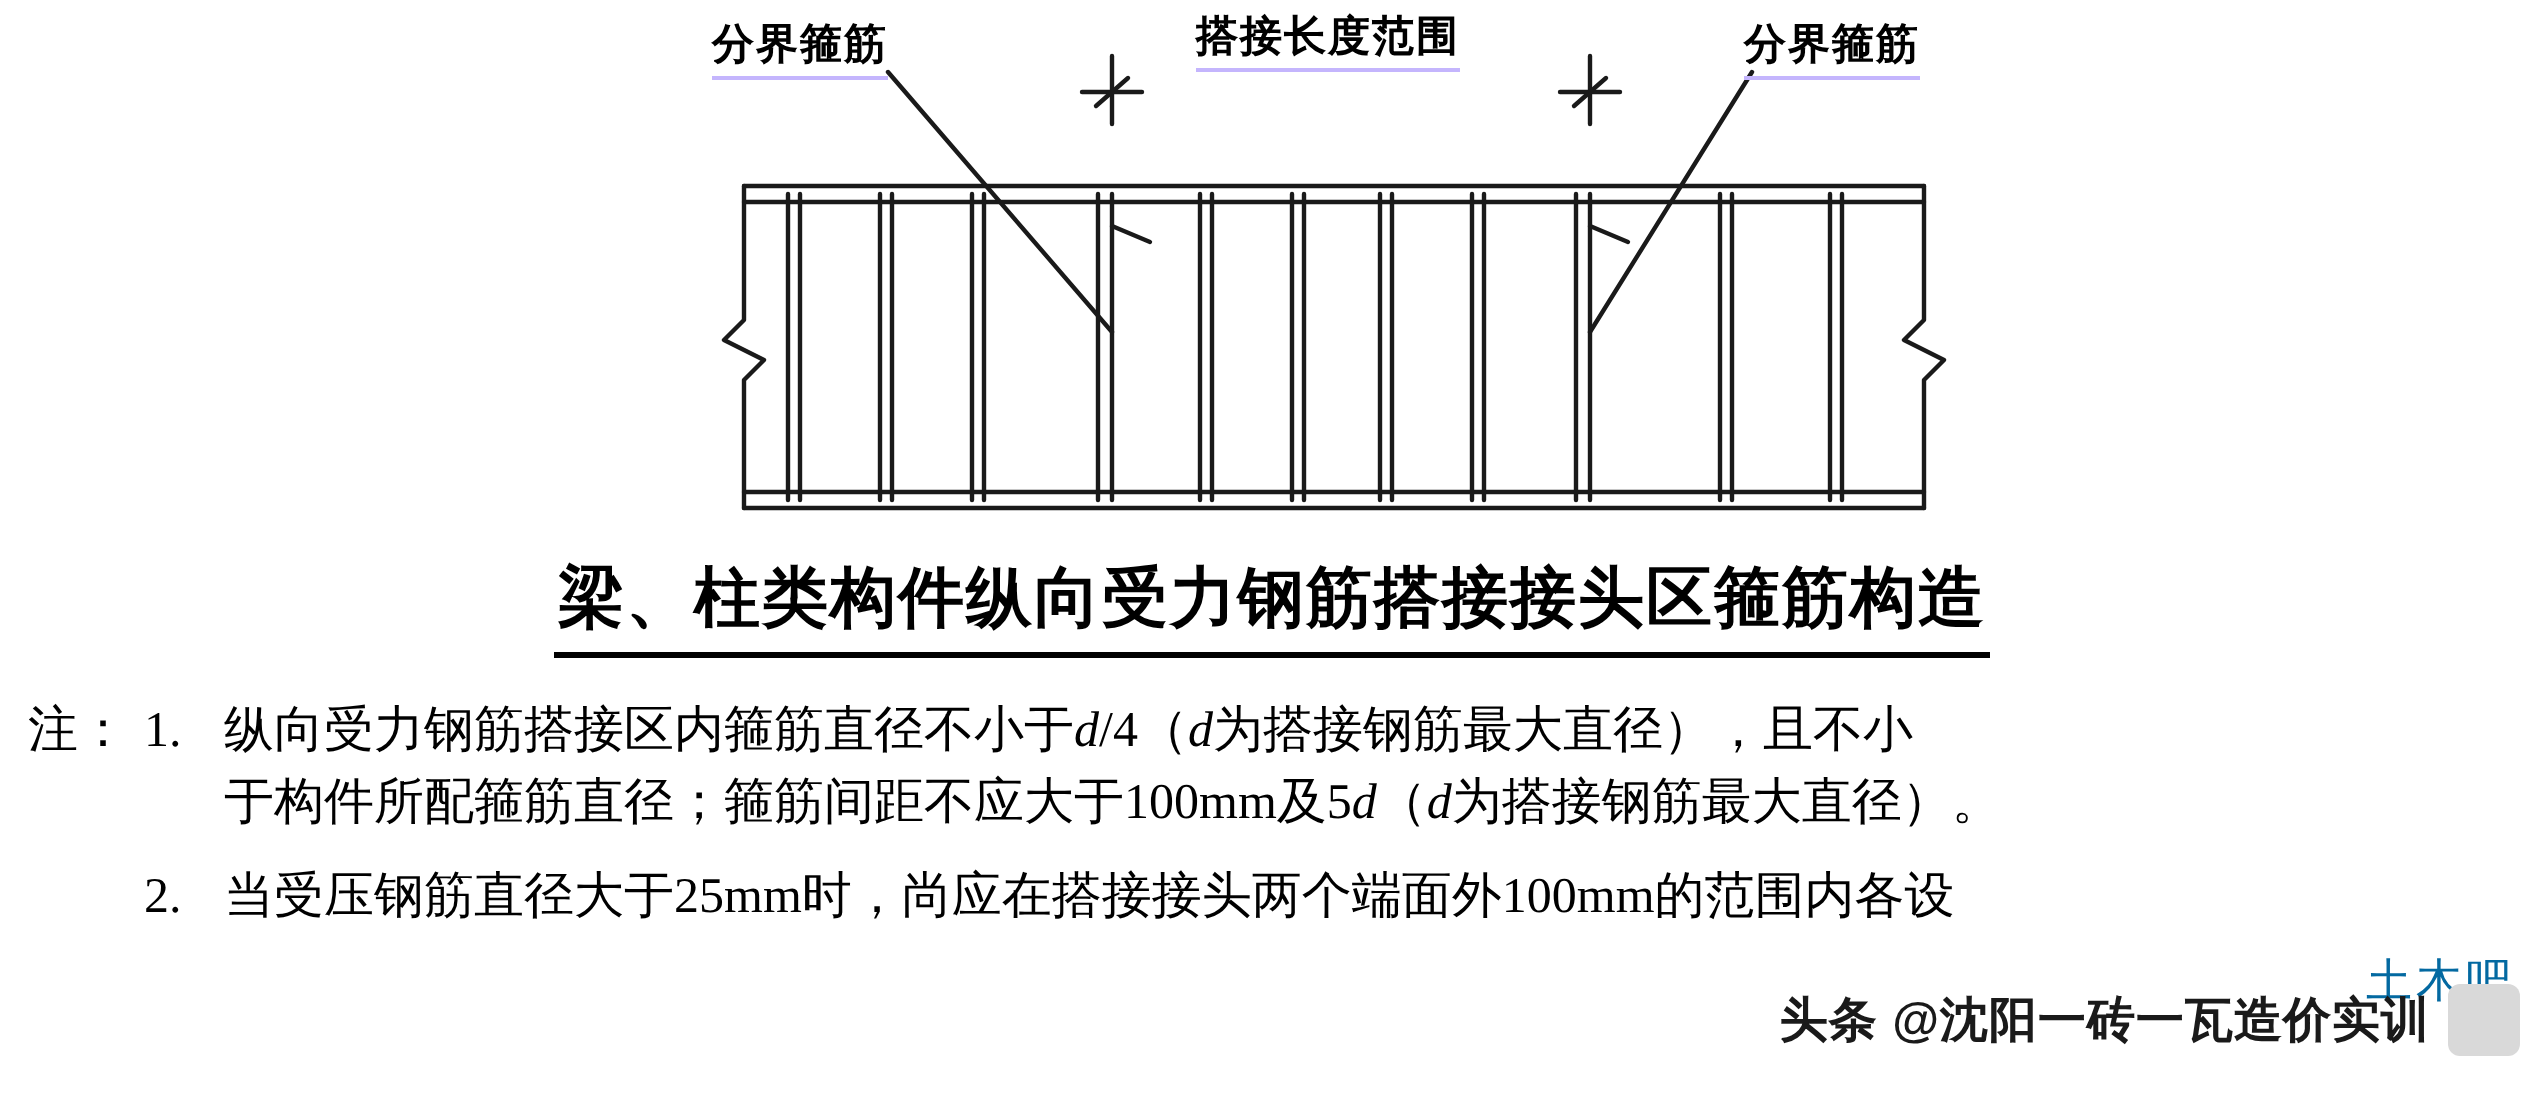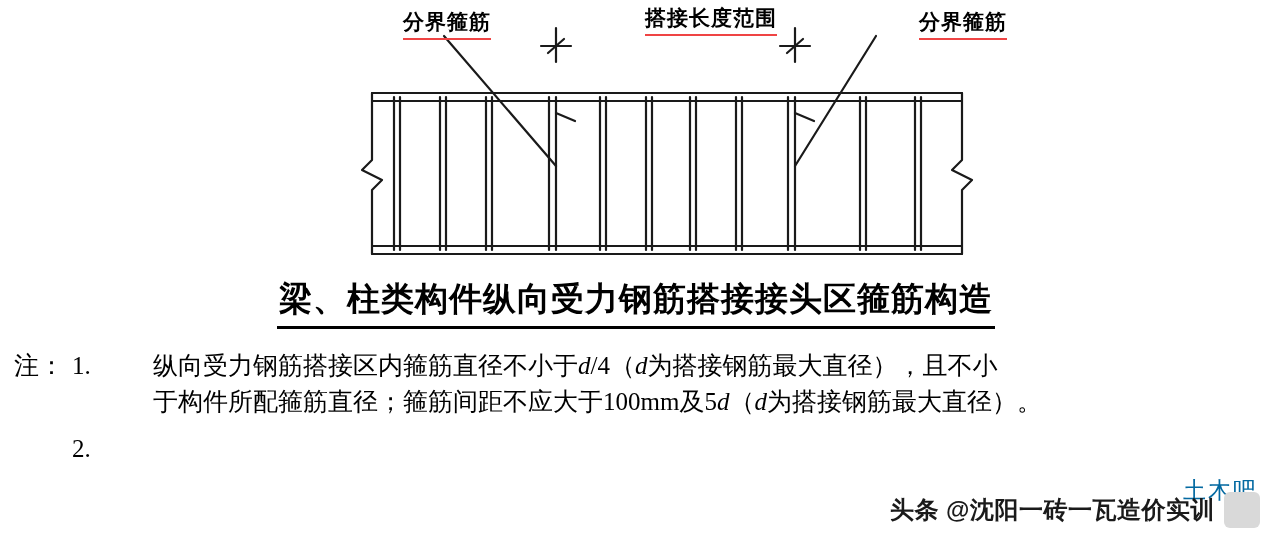--- a/index.html
+++ b/index.html
@@ -34,23 +34,22 @@
   .label {
     position: absolute;
     font-family: "Liberation Sans", sans-serif;
     font-weight: bold;
     font-size: 21px;
     letter-spacing: 1px;
     white-space: nowrap;
     color: #000;
   }
   .label.underlined {
-    border-bottom: 2px solid #ef4444;
+    border-bottom: 2px solid #c4b5fd;
     padding-bottom: 2px;
-    margin-left: 47px;
   }
 
   .title {
     position: absolute;
     left: 0;
     top: 277px;
     width: 1272px;
     text-align: center;
     font-family: "Liberation Sans", sans-serif;
     font-weight: bold;
@@ -86,21 +85,20 @@
   }
   .note-num {
     width: 40px;
     flex: 0 0 40px;
     text-align: left;
     white-space: nowrap;
   }
   .note-body {
     flex: 1 1 auto;
     padding-right: 19px;
-    margin-left: 41px;
   }
   .note-body .cont {
     display: block;
     padding-left: 0;
   }
   .it { font-style: italic; }
 
   .watermark {
     position: absolute;
     right: 14px;
@@ -226,20 +224,21 @@
       <div class="note-body">
         <span>纵向受力钢筋搭接区内箍筋直径不小于</span><span class="it">d</span><span>/4（</span><span class="it">d</span><span>为搭接钢筋最大直径），且不小</span>
         <span class="cont"><span>于构件所配箍筋直径；箍筋间距不应大于100mm及5</span><span class="it">d</span><span>（</span><span class="it">d</span><span>为搭接钢筋最大直径）。</span></span>
       </div>
     </div>
 
     <div class="note-row" style="margin-top:10px;">
       <div class="note-head"></div>
       <div class="note-num">2.</div>
       <div class="note-body">
+        <span>当受压钢筋直径大于25mm时，尚应在搭接接头两个端面外100mm的范围内各设</span>
       </div>
     </div>
 
   </div>
 
   <div class="watermark">土木吧</div>
 
   <div class="brandbar">
     <span class="brand-text">头条 @沈阳一砖一瓦造价实训</span>
     <span class="brand-logo"></span>

